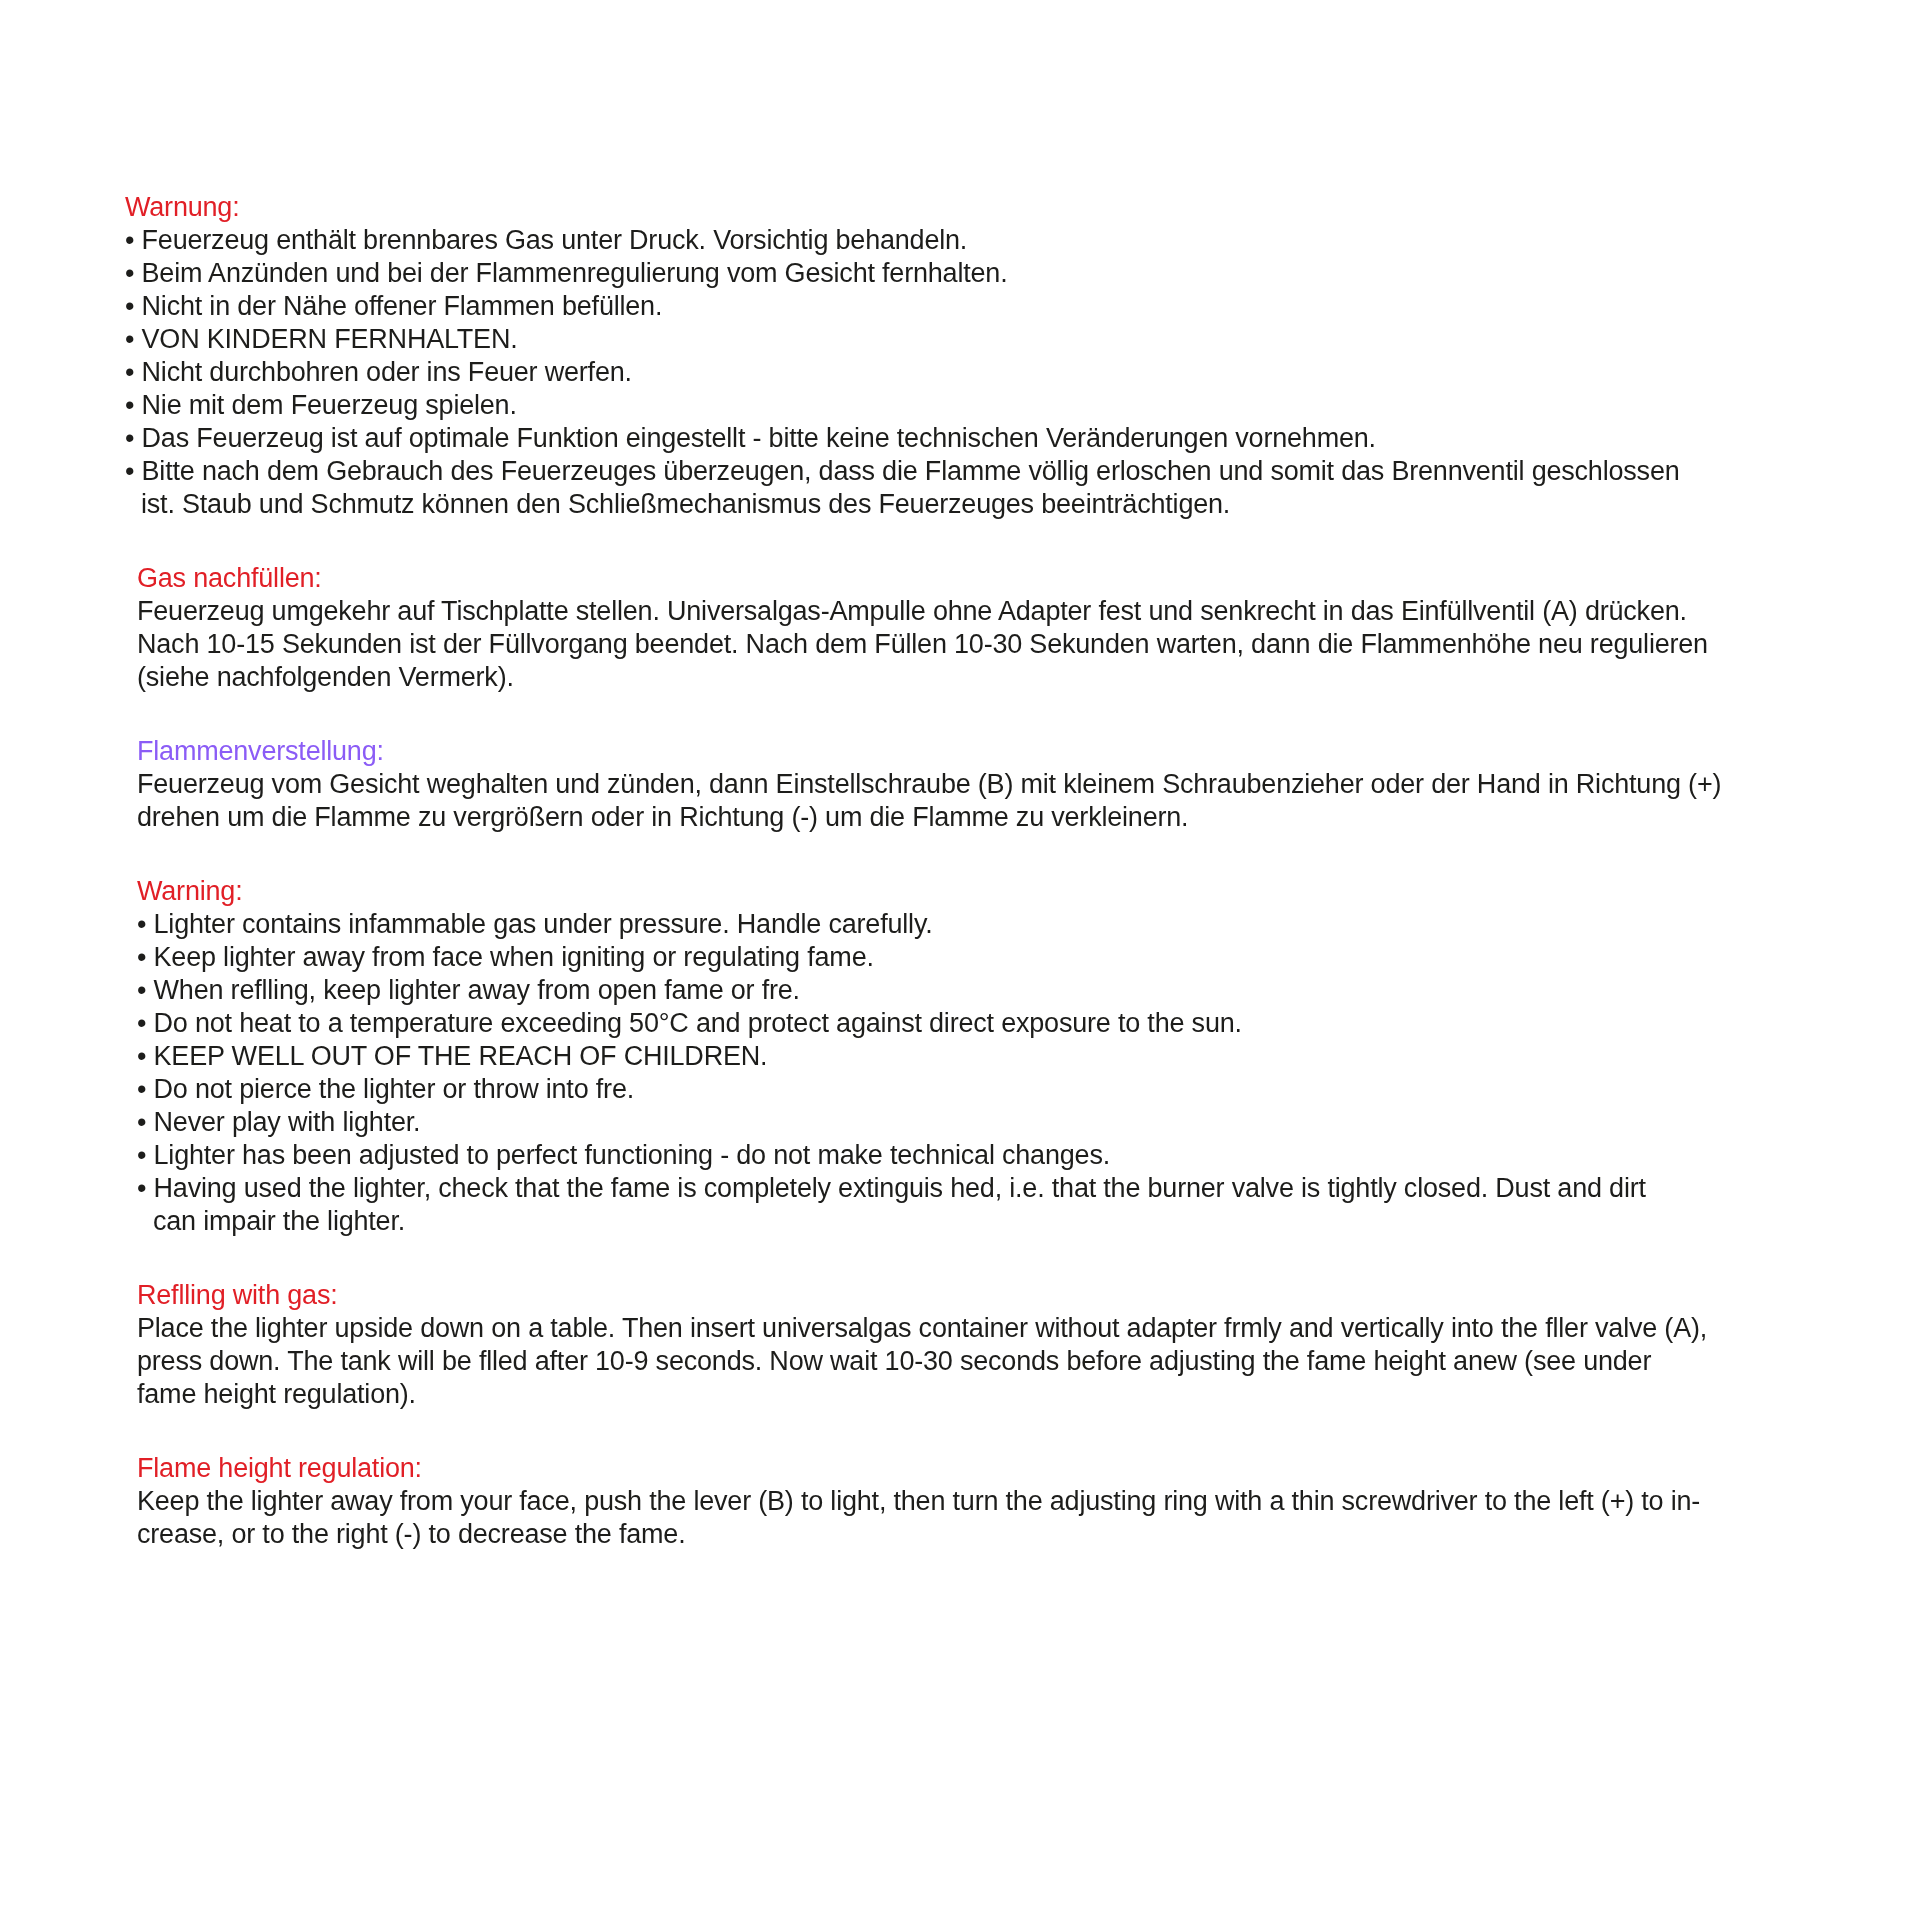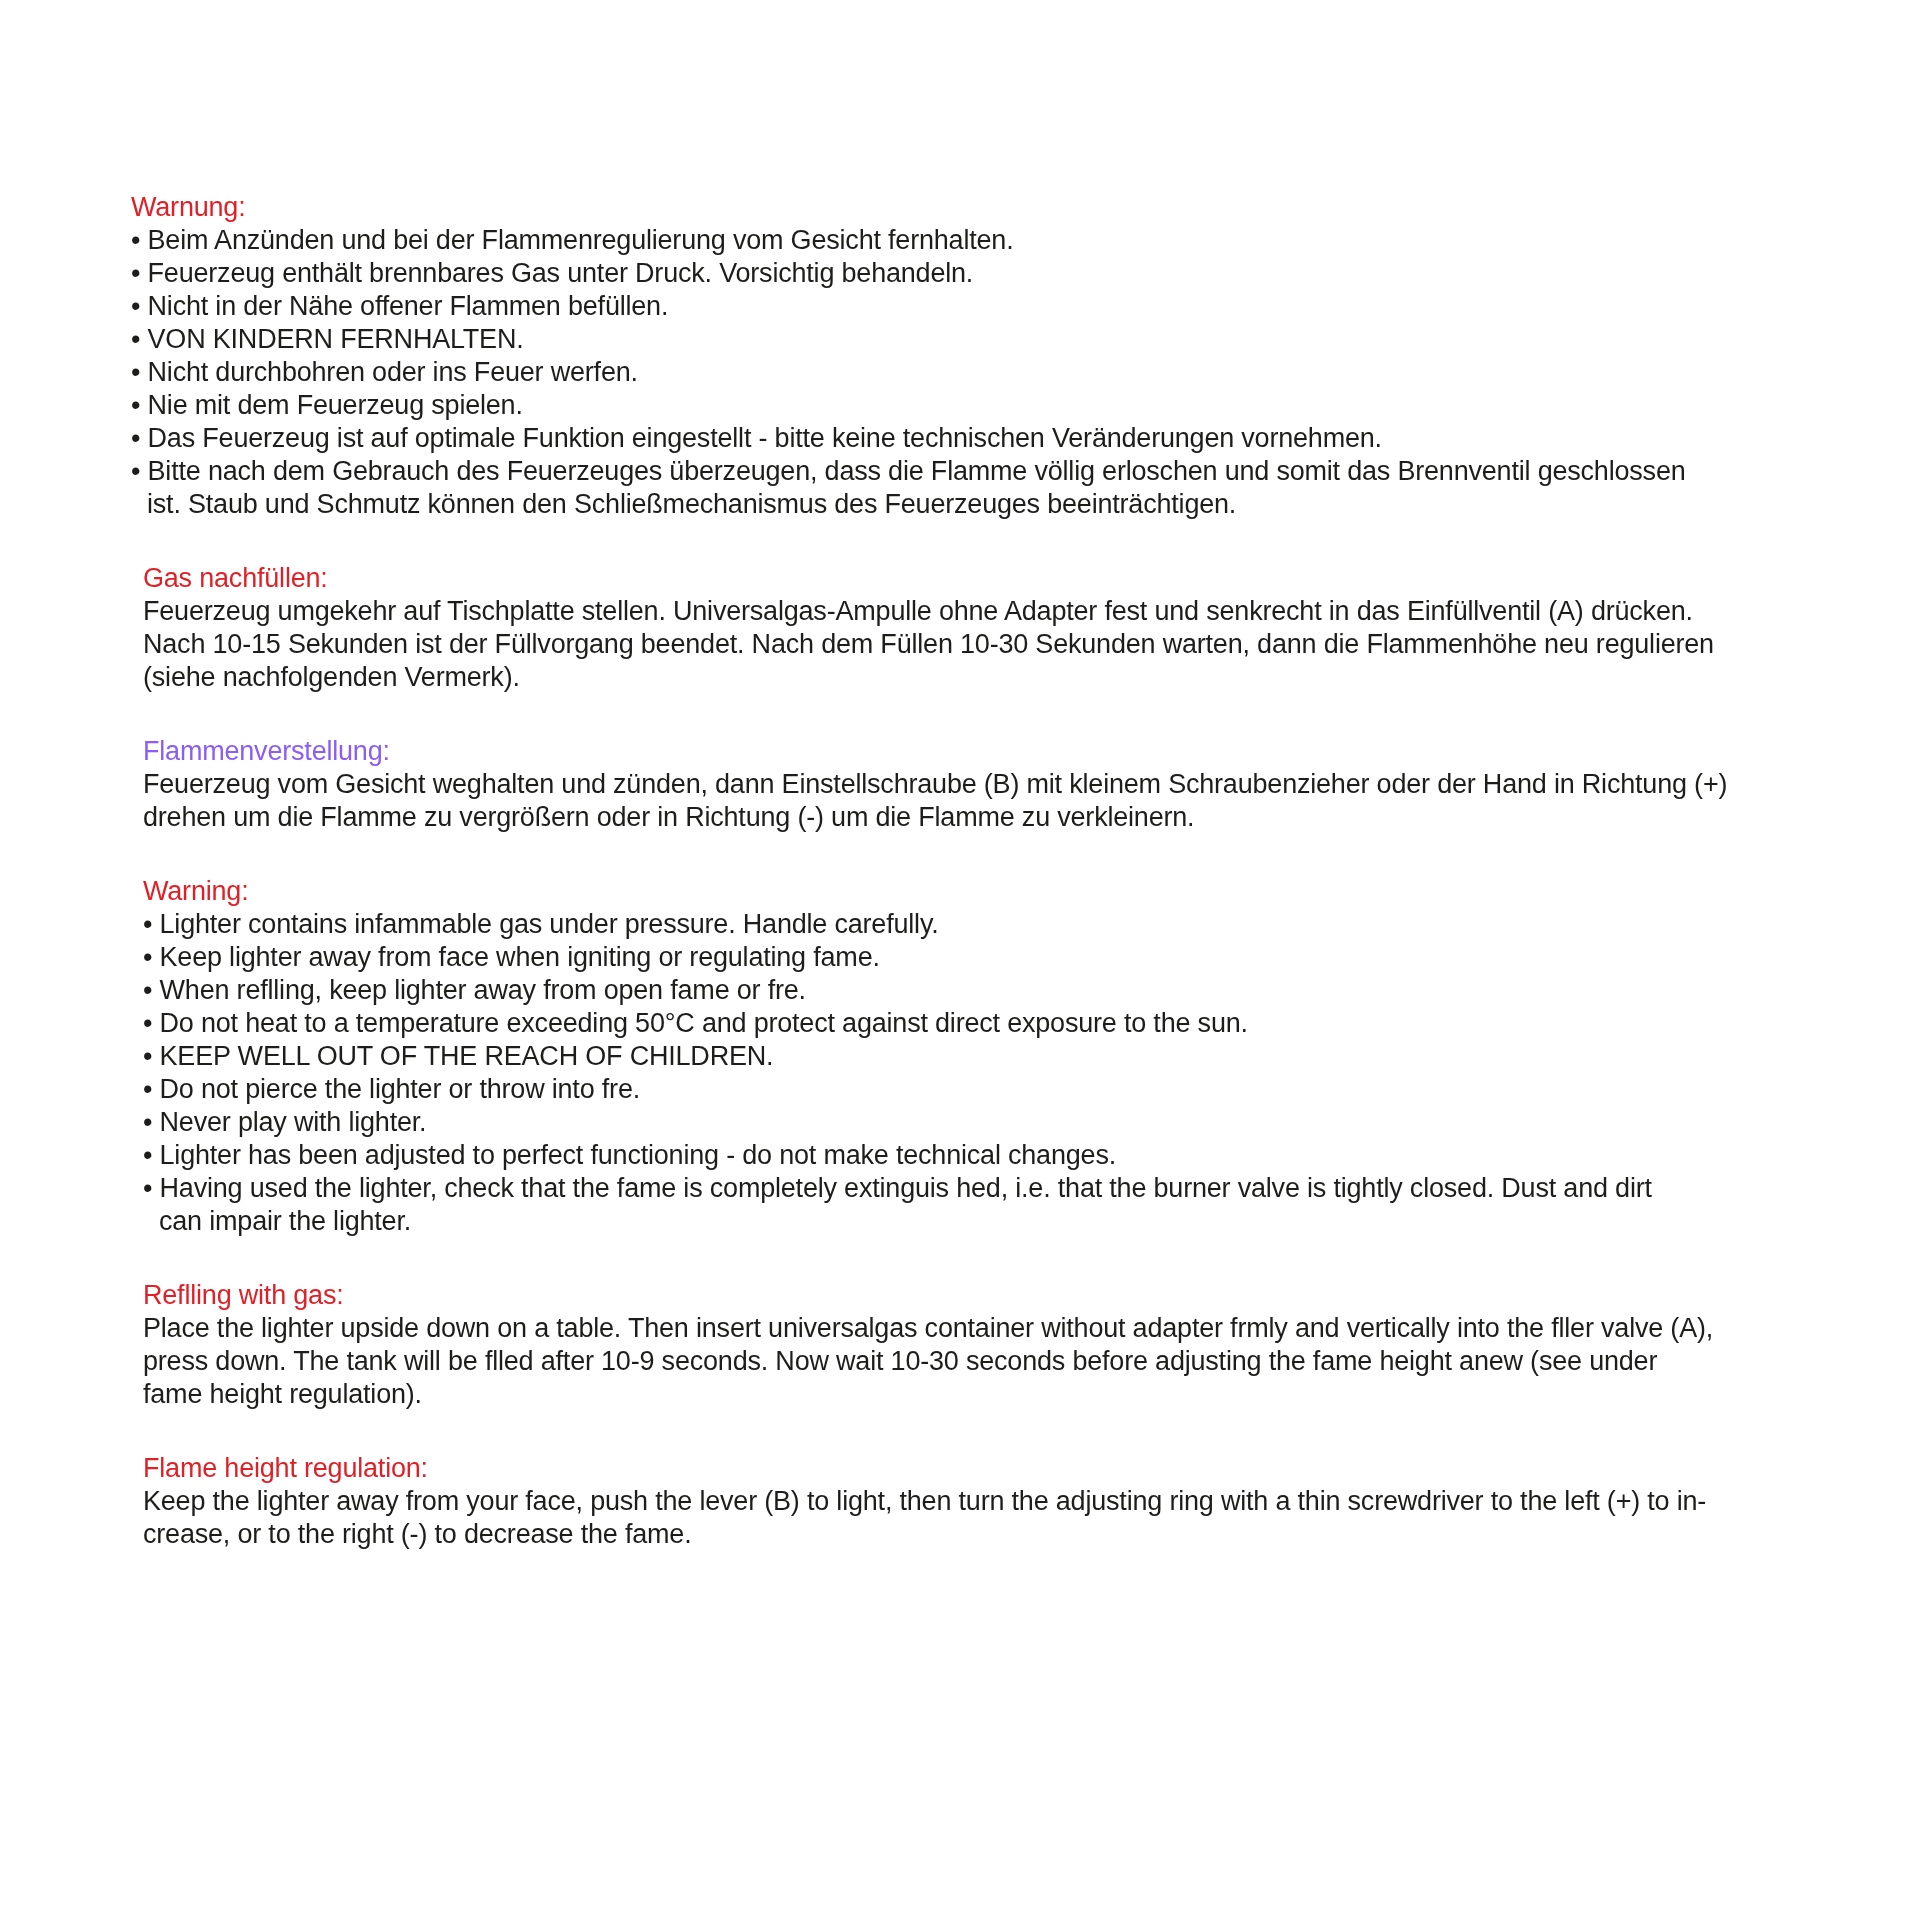--- a/index.html
+++ b/index.html
@@ -9,21 +9,21 @@
     font-family: "Liberation Sans", sans-serif;
   }
   .page {
     position: relative;
     width: 1926px; height: 1926px;
     background: #ffffff;
     overflow: hidden;
   }
   .content {
     position: absolute;
-    left: 131px; top: 191px;
+    left: 125px; top: 191px;
     width: 1703px;
     color: #1d1d1b;
     font-size: 27px;
     line-height: 33px;
     letter-spacing: -0.2px;
   }
   .sec { margin: 0; }
   .sec + .sec { margin-top: 41px; margin-left: 12px; }
   .heading {
     margin: 0;
@@ -37,22 +37,22 @@
 </style>
 </head>
 <body style="background: rgb(255, 255, 255);">
 
 <div class="page">
   <div class="content" style="color: rgb(29, 29, 27);">
 
     <section class="sec">
       <h2 class="heading" style="color: rgb(225, 31, 38);">Warnung:</h2>
       <div class="lines">
+          <div class="line bullet">• Feuerzeug enthält brennbares Gas unter Druck. Vorsichtig behandeln.</div>
           <div class="line bullet">• Beim Anzünden und bei der Flammenregulierung vom Gesicht fernhalten.</div>
-          <div class="line bullet">• Feuerzeug enthält brennbares Gas unter Druck. Vorsichtig behandeln.</div>
           <div class="line bullet">• Nicht in der Nähe offener Flammen befüllen.</div>
           <div class="line bullet">• VON KINDERN FERNHALTEN.</div>
           <div class="line bullet">• Nicht durchbohren oder ins Feuer werfen.</div>
           <div class="line bullet">• Nie mit dem Feuerzeug spielen.</div>
           <div class="line bullet">• Das Feuerzeug ist auf optimale Funktion eingestellt - bitte keine technischen Veränderungen vornehmen.</div>
           <div class="line bullet">• Bitte nach dem Gebrauch des Feuerzeuges überzeugen, dass die Flamme völlig erloschen und somit das Brennventil geschlossen</div>
           <div class="line cont">ist. Staub und Schmutz können den Schließmechanismus des Feuerzeuges beeinträchtigen.</div>
         </div>
     </section>
 

